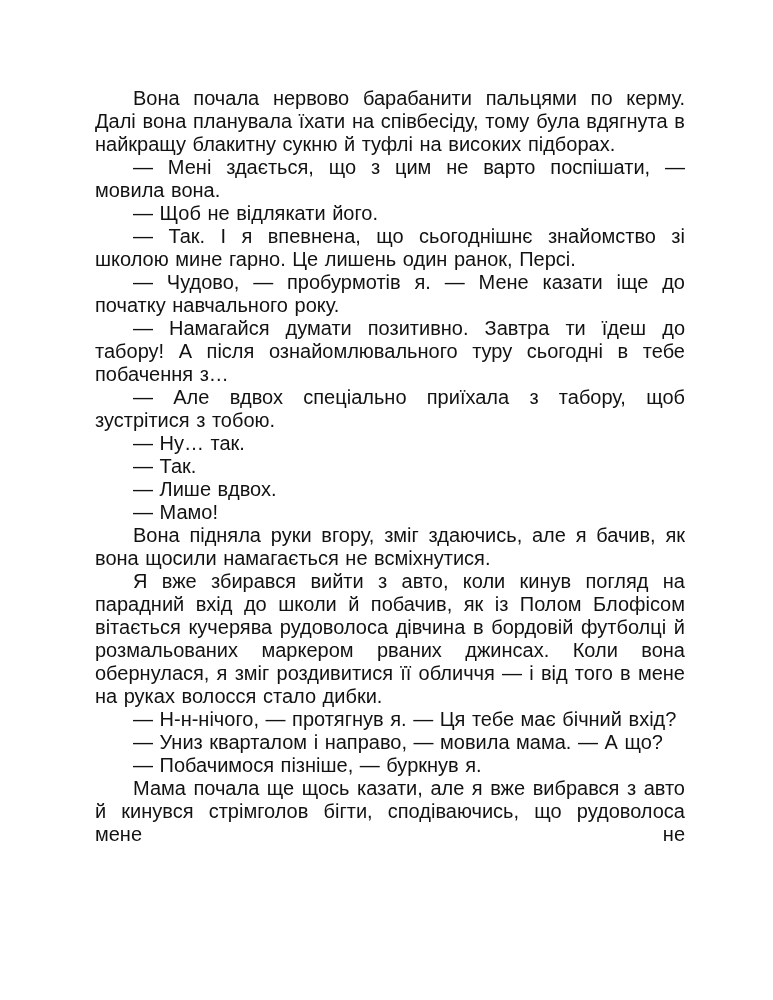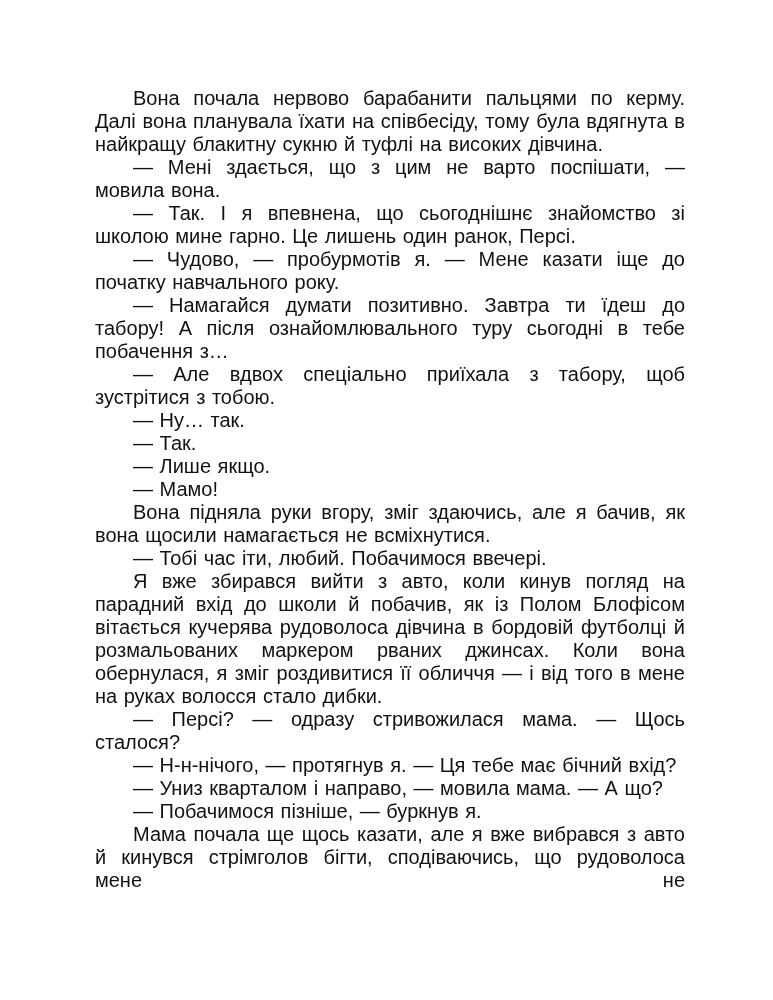--- a/index.html
+++ b/index.html
@@ -40,32 +40,31 @@
   
   .text-block p.continues {
     text-align-last: justify;
   }
 </style>
 </head>
 <body>
 
 <div class="book-page" style="background: rgb(255, 255, 255);">
   <div class="text-block" style="color: rgb(18, 18, 18);">
-      <p>Вона почала нервово барабанити пальцями по керму. Далі вона планувала їхати на співбесіду, тому була вдягнута в найкращу блакитну сукню й туфлі на високих дівчина.</p>
+      <p>Вона почала нервово барабанити пальцями по керму. Далі вона планувала їхати на співбесіду, тому була вдягнута в найкращу блакитну сукню й туфлі на високих підборах.</p>
       <p>— Мені здається, що з цим не варто поспішати, — мовила вона.</p>
+      <p>— Щоб не відлякати його.</p>
       <p>— Так. І я впевнена, що сьогоднішнє знайомство зі школою мине гарно. Це лишень один ранок, Персі.</p>
       <p>— Чудово, — пробурмотів я. — Мене казати іще до початку навчального року.</p>
       <p>— Намагайся думати позитивно. Завтра ти їдеш до табору! А після ознайомлювального туру сьогодні в тебе побачення з…</p>
       <p>— Але вдвох спеціально приїхала з табору, щоб зустрітися з тобою.</p>
       <p>— Ну… так.</p>
       <p>— Так.</p>
-      <p>— Лише якщо.</p>
+      <p>— Лише вдвох.</p>
       <p>— Мамо!</p>
       <p>Вона підняла руки вгору, зміг здаючись, але я бачив, як вона щосили намагається не всміхнутися.</p>
-      <p>— Тобі час іти, любий. Побачимося ввечері.</p>
       <p>Я вже збирався вийти з авто, коли кинув погляд на парадний вхід до школи й побачив, як із Полом Блофісом вітається кучерява рудоволоса дівчина в бордовій футболці й розмальованих маркером рваних джинсах. Коли вона обернулася, я зміг роздивитися її обличчя — і від того в мене на руках волосся стало дибки.</p>
-      <p>— Персі? — одразу стривожилася мама. — Щось сталося?</p>
       <p>— Н-н-нічого, — протягнув я. — Ця тебе має бічний вхід?</p>
       <p>— Униз кварталом і направо, — мовила мама. — А що?</p>
       <p>— Побачимося пізніше, — буркнув я.</p>
       <p class="continues">Мама почала ще щось казати, але я вже вибрався з авто й кинувся стрімголов бігти, сподіваючись, що рудоволоса мене не</p>
     </div>
 </div>
 
 </body></html>

